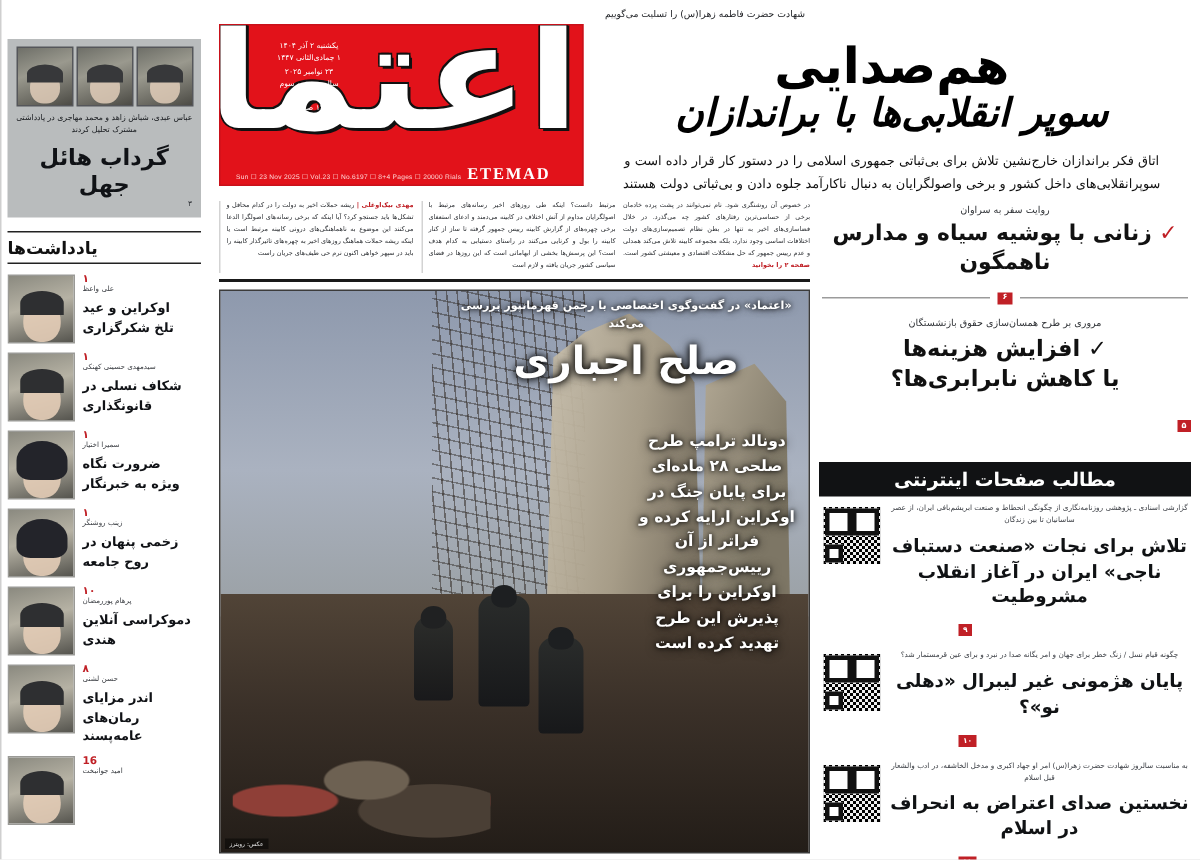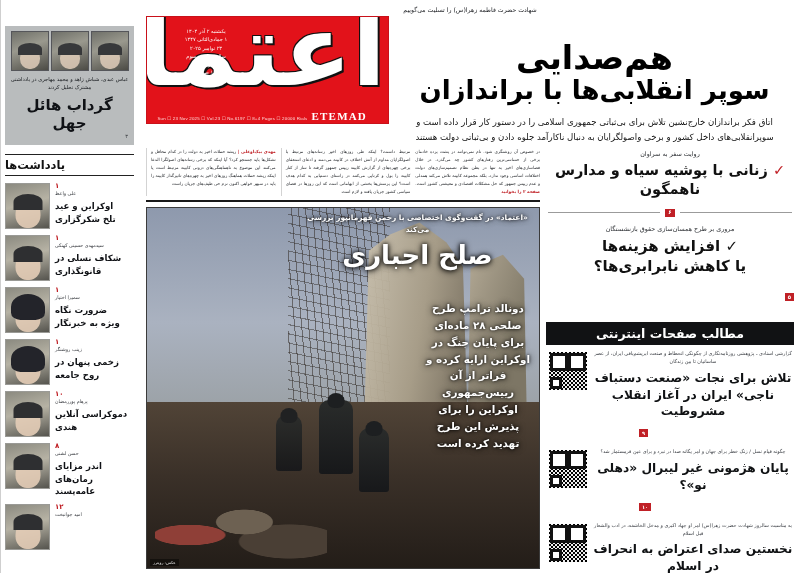--- a/index.html
+++ b/index.html
@@ -209,29 +209,29 @@
     text-align: center;
     padding-top: 10px;
     direction: rtl;
   }
   .hl-1 {
     font-size: 33px;
     font-weight: bold;
     color: #000;
     line-height: 1.12;
     letter-spacing: -1px;
-    margin-top: 14px;
   }
   .hl-2 {
     font-size: 26px;
     font-weight: bold;
     color: #000;
     line-height: 1.15;
     letter-spacing: -0.6px;
     margin-top: -1px;
+    font-style: italic;
   }
   .hl-lead {
     font-size: 8.6px;
     line-height: 1.72;
     color: #111;
     margin-top: 9px;
     padding: 0 4px;
   }
 
   
@@ -640,21 +640,21 @@
         <div class="note-text">
           <div class="note-num">۸</div>
           <div class="note-author">حسن لشنی</div>
           <div class="note-title">اندر مزایای رمان‌های عامه‌پسند</div>
         </div>
       </div>
 
       <div class="note">
         <div class="note-photo"></div>
         <div class="note-text">
-          <div class="note-num">۱۲</div>
+          <div class="note-num">16</div>
           <div class="note-author">امید جوانبخت</div>
           <div class="note-title"></div>
         </div>
       </div>
 
     </div>
   </aside>
 
   <main class="main">
 

